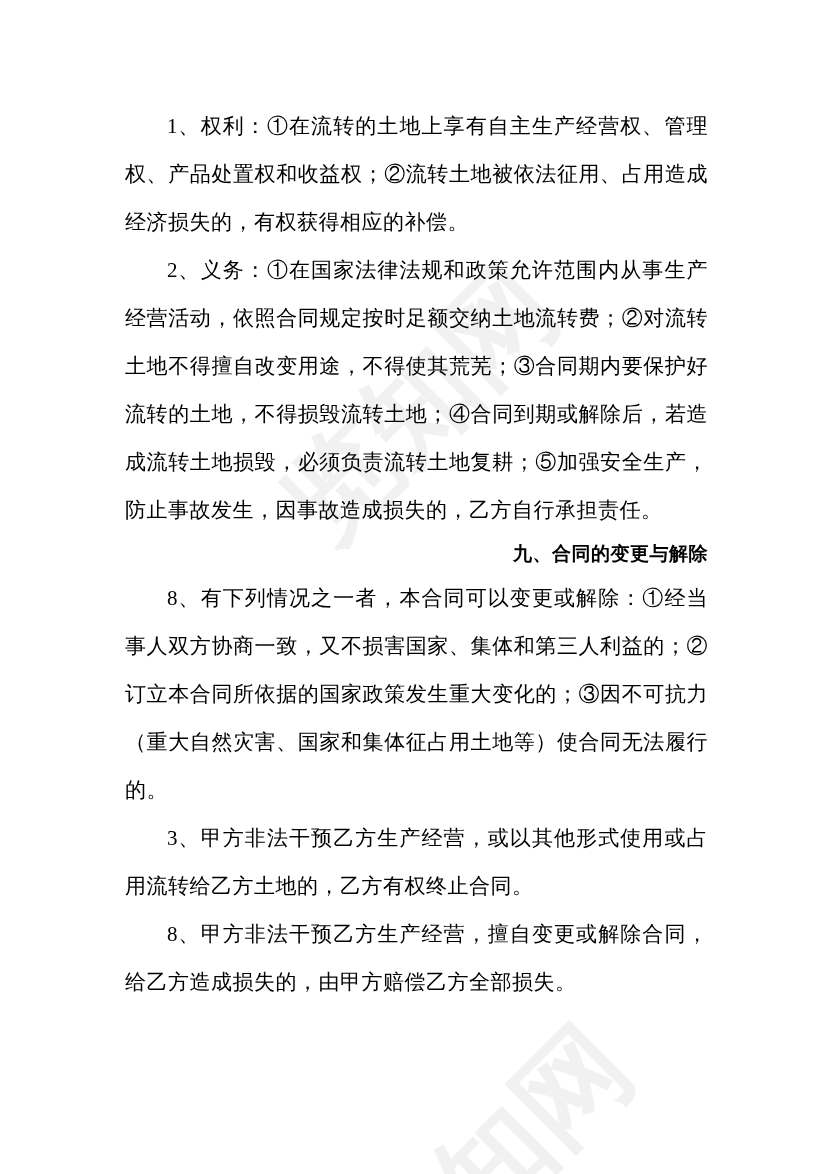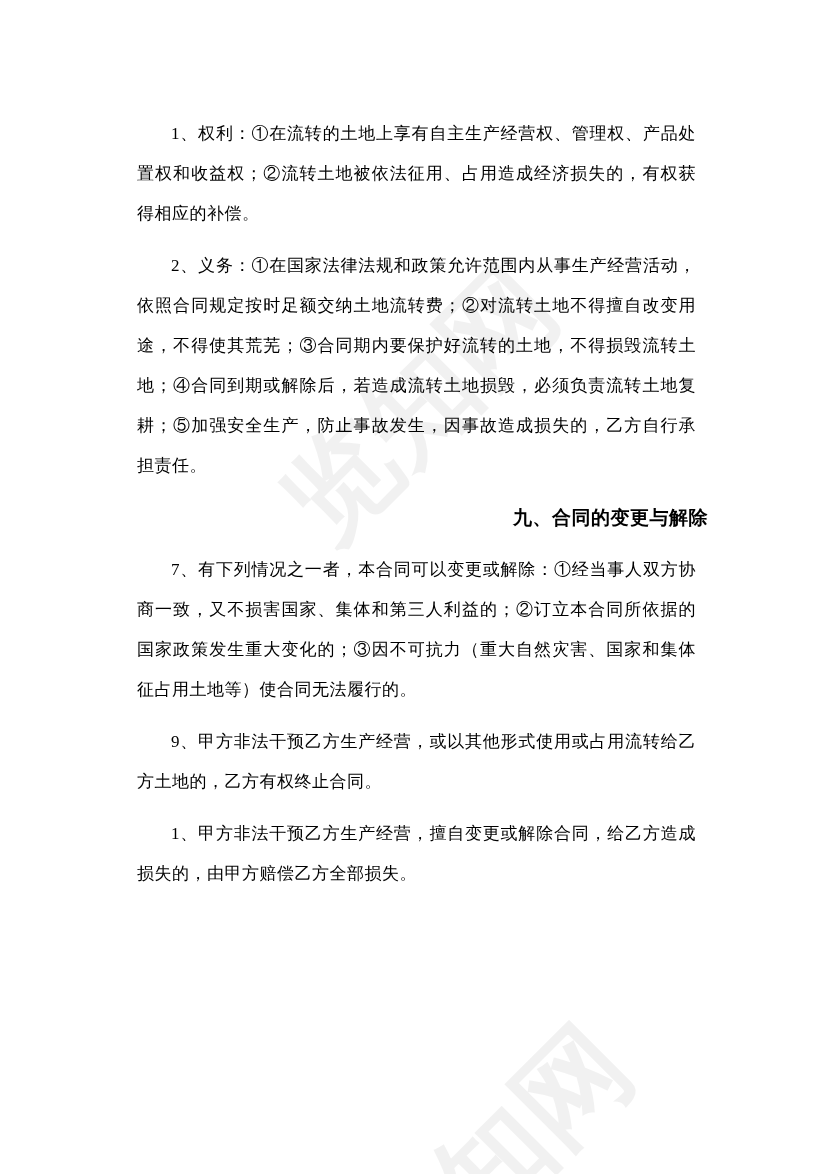--- a/index.html
+++ b/index.html
@@ -16,26 +16,26 @@
     font-family: "Liberation Serif", "DejaVu Serif", serif;
     color: #000000;
   }
   .content {
     position: relative;
     z-index: 2;
     padding: 102px 122px 0 125px;
     box-sizing: border-box;
   }
   .para {
-    font-size: 17px;
-    line-height: 40px;
+    font-size: 21px;
+    line-height: 48px;
     letter-spacing: 0.5px;
     text-indent: 2em;
     text-align: justify;
-    margin: 12px;
+    margin: 0;
     font-weight: 500;
   }
   .heading {
     font-size: 19px;
     line-height: 40px;
     letter-spacing: 0.5px;
     text-indent: 2em;
     text-align: right;
     margin: 0;
     font-weight: bold;
@@ -70,22 +70,22 @@
 
   <div class="watermark watermark-bottom">览知网</div>
 
   <div class="content">
     <p class="para">1、权利：①在流转的土地上享有自主生产经营权、管理权、产品处置权和收益权；②流转土地被依法征用、占用造成经济损失的，有权获得相应的补偿。</p>
 
     <p class="para">2、义务：①在国家法律法规和政策允许范围内从事生产经营活动，依照合同规定按时足额交纳土地流转费；②对流转土地不得擅自改变用途，不得使其荒芜；③合同期内要保护好流转的土地，不得损毁流转土地；④合同到期或解除后，若造成流转土地损毁，必须负责流转土地复耕；⑤加强安全生产，防止事故发生，因事故造成损失的，乙方自行承担责任。</p>
 
     <p class="heading">九、合同的变更与解除</p>
 
-    <p class="para">7、有下列情况之一者，本合同可以变更或解除：①经当事人双方协商一致，又不损害国家、集体和第三人利益的；②订立本合同所依据的国家政策发生重大变化的；③因不可抗力（重大自然灾害、国家和集体征占用土地等）使合同无法履行的。</p>
+    <p class="para">8、有下列情况之一者，本合同可以变更或解除：①经当事人双方协商一致，又不损害国家、集体和第三人利益的；②订立本合同所依据的国家政策发生重大变化的；③因不可抗力（重大自然灾害、国家和集体征占用土地等）使合同无法履行的。</p>
 
 
-    <p class="para">9、甲方非法干预乙方生产经营，或以其他形式使用或占用流转给乙方土地的，乙方有权终止合同。</p>
+    <p class="para">3、甲方非法干预乙方生产经营，或以其他形式使用或占用流转给乙方土地的，乙方有权终止合同。</p>
 
 
-    <p class="para">1、甲方非法干预乙方生产经营，擅自变更或解除合同，给乙方造成损失的，由甲方赔偿乙方全部损失。</p>
+    <p class="para">8、甲方非法干预乙方生产经营，擅自变更或解除合同，给乙方造成损失的，由甲方赔偿乙方全部损失。</p>
   </div>
 
 </div>
 
 </body></html>

